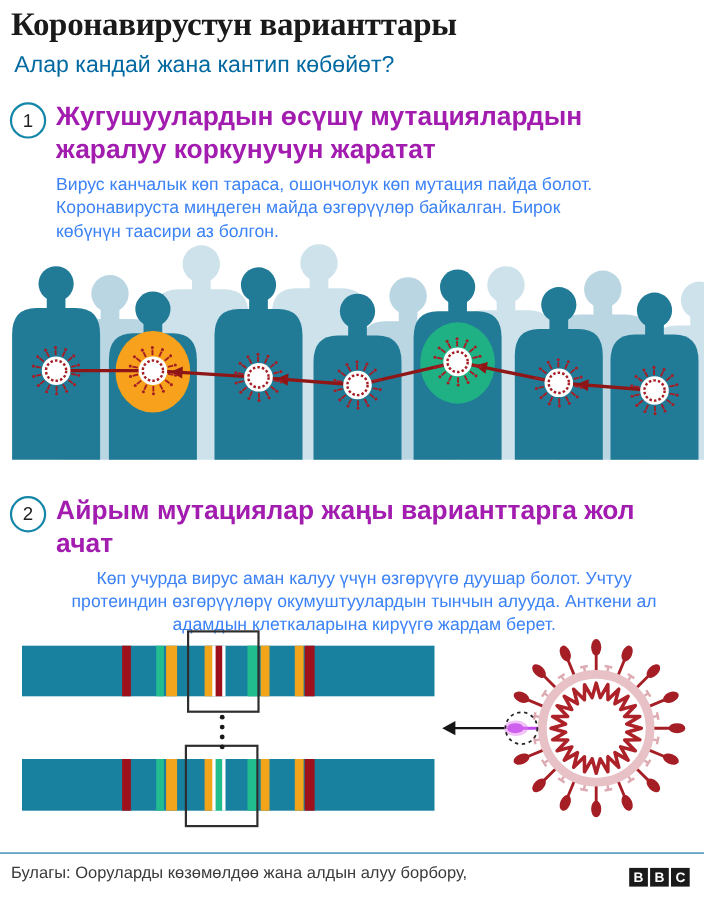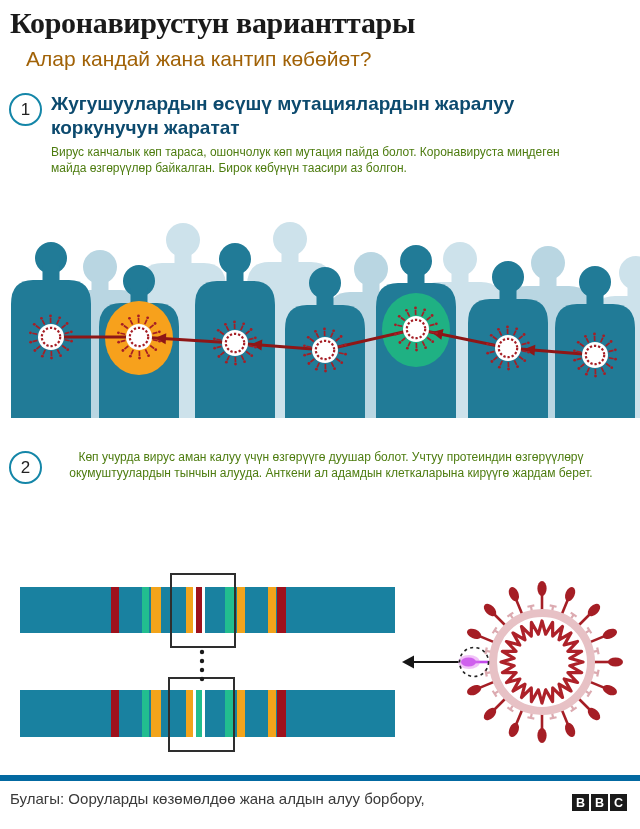--- a/index.html
+++ b/index.html
@@ -1,35 +1,35 @@
 <!DOCTYPE html>
 <html><head>
 <meta charset="utf-8">
 <style>
   html,body{margin:0;padding:0;background:#fff;}
   .page{position:relative;width:640px;height:829px;background:#ffffff;overflow:hidden;
         font-family:"Liberation Sans","DejaVu Sans",sans-serif;color:#222;}
   .header{position:absolute;left:10px;top:6px;}
   .header h1{font-family:"Liberation Serif","DejaVu Serif",serif;font-size:30px;font-weight:bold;
              margin:0;color:#1a1a1a;letter-spacing:-0.3px;}
-  .subtitle{margin:7px 16px 0;font-size:21px;color:#a16207;}
+  .subtitle{margin:7px 3px 0;font-size:21px;color:#0369a1;}
   .step{position:absolute;left:9px;display:flex;gap:9px;align-items:flex-start;}
   #step1{top:92px;}
   #step2{top:450px;}
   .badge{flex:0 0 auto;width:29px;height:29px;border:2.5px solid #1486a8;border-radius:50%;
          display:flex;align-items:center;justify-content:center;font-size:17px;color:#222;margin-top:1px;}
   .stext{max-width:578px;}
-  .stext h2{margin:0 0 5px;font-size:19px;line-height:1.27;color:#0c4a6e;max-width:555px;}
-  .stext p{margin:0;font-size:12px;line-height:1.33;color:#4d7c0f;}
+  .stext h2{margin:0 0 5px;font-size:24px;line-height:1.27;color:#a21caf;max-width:555px;}
+  .stext p{margin:0;font-size:16px;line-height:1.33;color:#3b82f6;}
   #step1 .stext p{max-width:520px;}
   #step2 .stext p{max-width:560px;text-align:center;}
   figure{position:absolute;margin:0;left:0;}
   #fig1{top:220px;}
   #fig2{top:570px;}
-  footer{position:absolute;left:0;right:0;top:775px;border-top:6px solid #0369a1;
+  footer{position:absolute;left:0;right:0;top:775px;border-top:1px solid #0369a1;
          padding:7px 13px 0 10px;display:flex;justify-content:space-between;align-items:flex-start;}
   .source{font-size:15px;line-height:1.45;color:#3a3a3a;margin:0;}
   .bbc{display:flex;gap:2px;margin-top:6px;}
   .bbc .sq{width:17px;height:17px;background:#1a1a1a;color:#ffffff;font-weight:bold;font-size:12.5px;
            display:flex;align-items:center;justify-content:center;}
 </style>
 </head>
 <body>
 
 <div class="page">
@@ -353,20 +353,21 @@
           <circle cx="595" cy="355" r="9.2" fill="#ffffff" stroke="#a51e25" stroke-width="2.2" stroke-dasharray="2.3 1.9"></circle>
         </g>
       </svg>
   </figure>
 
   <section class="step" id="step2">
     <div class="badge">
       <span>2</span>
     </div>
     <div class="stext">
+      <h2>Айрым мутациялар жаңы варианттарга жол ачат</h2>
       <p>Көп учурда вирус аман калуу үчүн өзгөрүүгө дуушар болот. Учтуу протеиндин өзгөрүүлөрү окумуштуулардын тынчын алууда. Анткени ал адамдын клеткаларына кирүүгө жардам берет.</p>
     </div>
   </section>
 
   <figure id="fig2">
     <svg id="svg-genome" width="640" height="195" viewBox="0 570 640 195">
         <g>
           <rect x="20" y="587" width="375" height="46" fill="#1981a0"></rect>
           <rect x="111" y="587" width="8" height="46" fill="#9e111c"></rect>
           <rect x="142" y="587" width="7" height="46" fill="#22bd8f"></rect>

